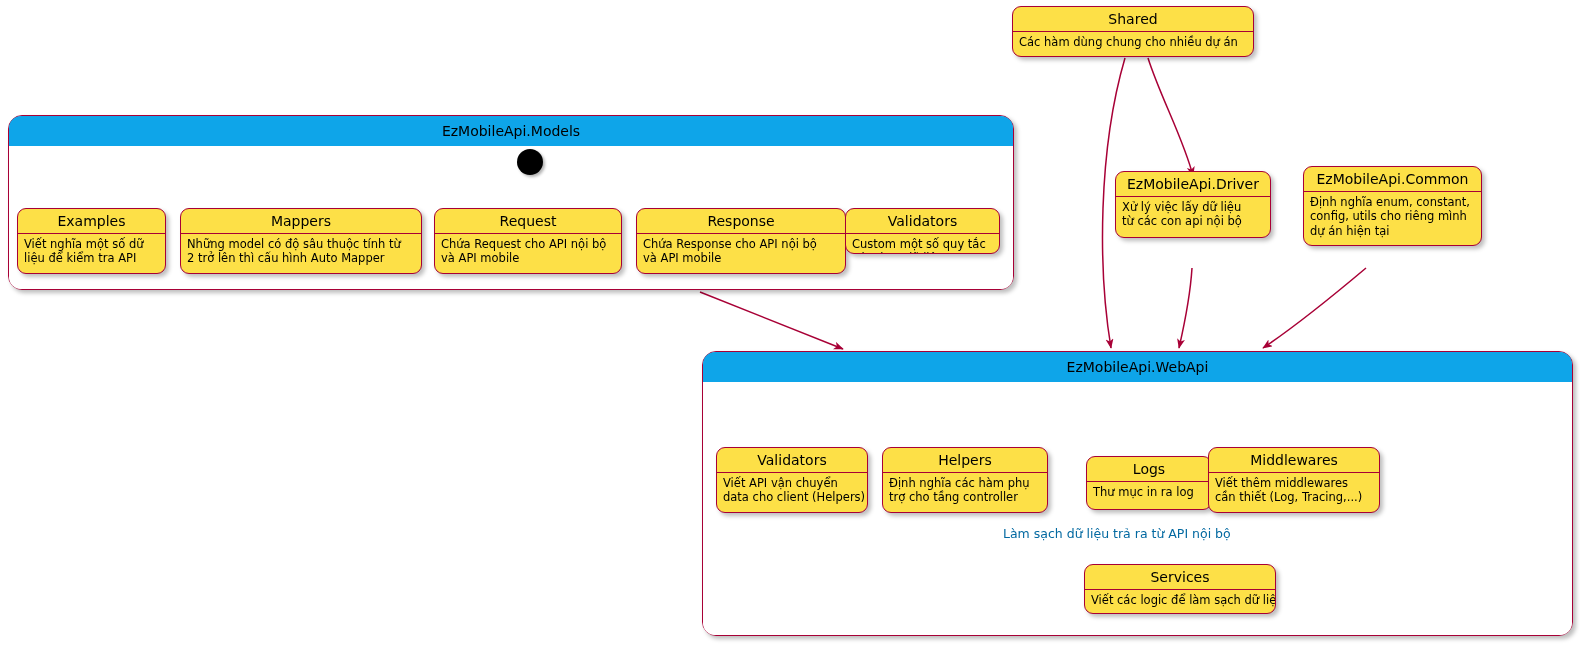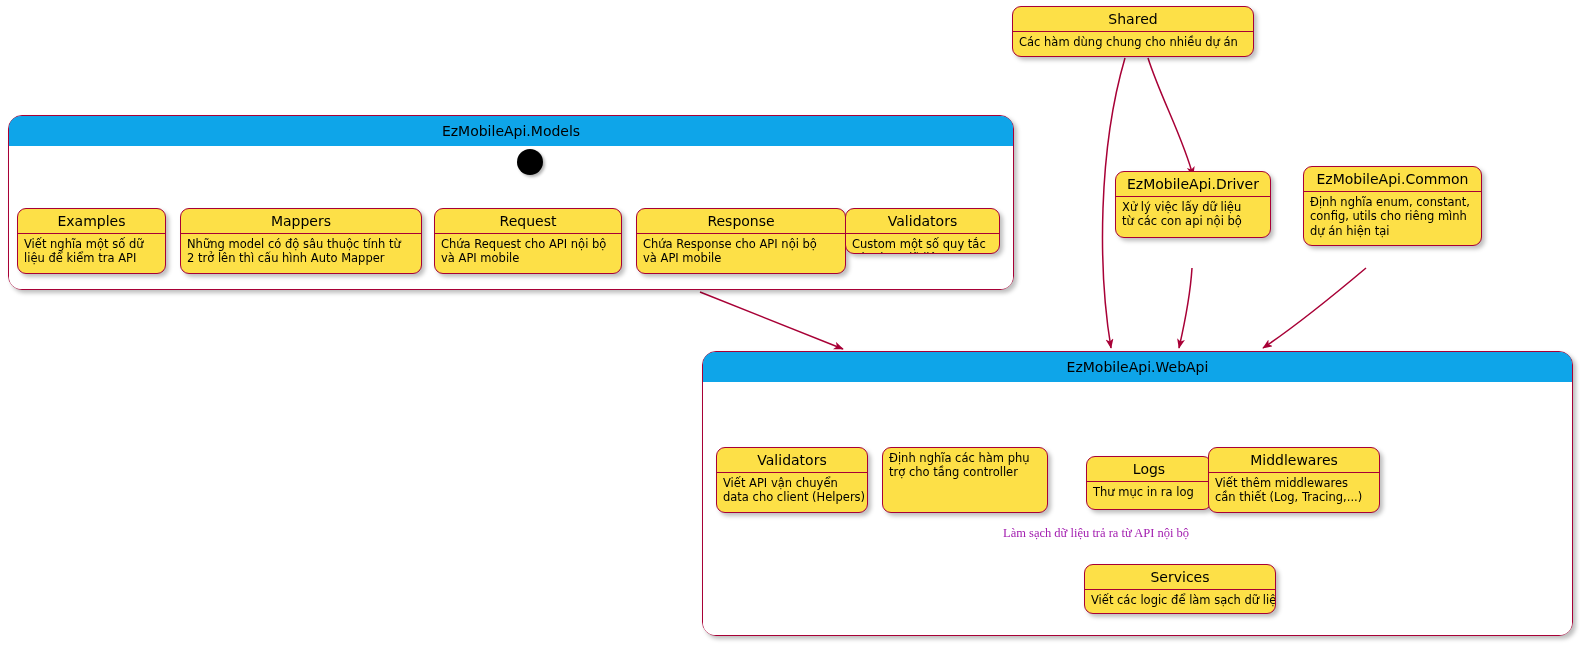--- a/index.html
+++ b/index.html
@@ -19,21 +19,21 @@
   .node{position:absolute;box-sizing:border-box;border:1.6px solid #A80036;border-radius:9px;
         background:#fde047;box-shadow:3px 3px 4px rgba(0,0,0,0.26);overflow:hidden;}
   .node-title{box-sizing:border-box;text-align:center;font-size:14px;color:#000;
         padding:4px 8px 4px;border-bottom:1.6px solid #A80036;white-space:nowrap;}
   .node-desc{box-sizing:border-box;font-size:11.5px;color:#000;padding:3px 6px 4px;line-height:1.25;}
   .node-desc div{white-space:nowrap;}
 
   .dot{position:absolute;width:26px;height:26px;border-radius:50%;background:#000;
        box-shadow:2px 2px 3px rgba(0,0,0,0.3);}
 
-  .edge-label{position:absolute;font-size:12.5px;color:#a21caf;white-space:nowrap;font-family:Liberation Serif, serif;}
+  .edge-label{position:absolute;font-size:12.5px;color:#0369a1;white-space:nowrap;}
 </style>
 </head>
 <body>
 
 <div id="canvas">
 
   <svg class="edges" viewBox="0 0 1580 646">
     <defs>
       <marker id="arw" markerWidth="11" markerHeight="11" refX="9.2" refY="4" orient="auto" markerUnits="userSpaceOnUse">
         <path d="M0,0 L10,4 L0,8 L2.6,4 z" fill="#A80036"></path>
@@ -146,20 +146,21 @@
 
     <div class="node" style="left:13px;top:95px;width:152px;height:66px;">
       <div class="node-title">Validators</div>
       <div class="node-desc">
         <div>Viết API vận chuyển</div>
         <div>data cho client (Helpers)</div>
       </div>
     </div>
 
     <div class="node" style="left:179px;top:95px;width:166px;height:66px;">
+      <div class="node-title">Helpers</div>
       <div class="node-desc">
         <div>Định nghĩa các hàm phụ</div>
         <div>trợ cho tầng controller</div>
       </div>
     </div>
 
     <div class="node" style="left:383px;top:104px;width:126px;height:54px;">
       <div class="node-title">Logs</div>
       <div class="node-desc">
         <div>Thư mục in ra log</div>

